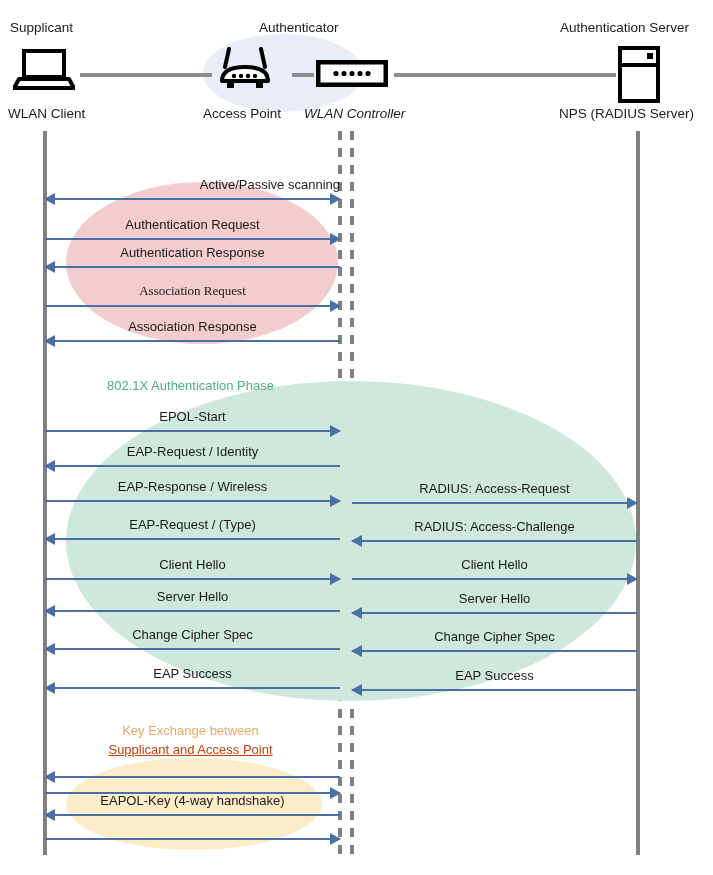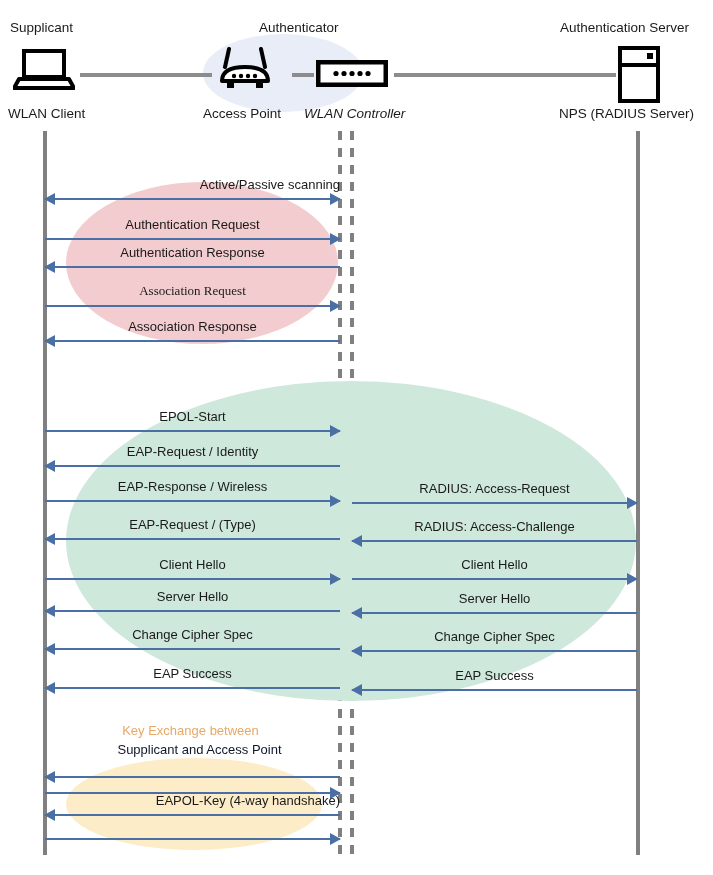--- a/index.html
+++ b/index.html
@@ -178,20 +178,21 @@
     <div class="msg-head right"></div>
     <div class="msg-label" style="width:295px;font-family:Liberation Serif, serif;">Association Request</div>
   </div>
   <div class="msg" style="left:45px;top:340px;width:295px;">
     <div class="msg-line" style="width:295px;"></div>
     <div class="msg-head left"></div>
     <div class="msg-label" style="width:295px;">Association Response</div>
   </div>
 
   <div class="phase-ellipse" style="left:66px;top:381px;width:570px;height:320px;background:#cfe8dc;"></div>
+  <div class="phase-title" style="left:43px;top:376px;width:295px;color:#4caf7d;">802.1X Authentication Phase</div>
 
   <div class="msg" style="left:45px;top:430px;width:295px;">
     <div class="msg-line" style="width:295px;"></div>
     <div class="msg-head right"></div>
     <div class="msg-label" style="width:295px;">EPOL-Start</div>
   </div>
   <div class="msg" style="left:45px;top:465px;width:295px;">
     <div class="msg-line" style="width:295px;"></div>
     <div class="msg-head left"></div>
     <div class="msg-label" style="width:295px;">EAP-Request / Identity</div>
@@ -253,36 +254,36 @@
     <div class="msg-label" style="width:285px;">Change Cipher Spec</div>
   </div>
   <div class="msg" style="left:352px;top:689px;width:285px;">
     <div class="msg-line" style="width:285px;"></div>
     <div class="msg-head left"></div>
     <div class="msg-label" style="width:285px;">EAP Success</div>
   </div>
 
   <div class="phase-ellipse" style="left:66px;top:758px;width:256px;height:92px;background:#fdecc8;"></div>
   <div class="phase-title" style="left:43px;top:721px;width:295px;color:#e8a867;">Key Exchange between</div>
-  <div class="phase-title" style="left:52px;top:740px;width:295px;color:#0f172a;">Supplicant and Access Point</div>
+  <div class="phase-title" style="left:43px;top:740px;width:295px;color:#c2410c;text-decoration:underline;">Supplicant and Access Point</div>
 
   <div class="msg" style="left:45px;top:776px;width:295px;">
     <div class="msg-line" style="width:295px;"></div>
     <div class="msg-head left"></div>
     <div class="msg-label" style="width:295px;"></div>
   </div>
   <div class="msg" style="left:45px;top:792px;width:295px;">
     <div class="msg-line" style="width:295px;"></div>
     <div class="msg-head right"></div>
     <div class="msg-label" style="width:295px;"></div>
   </div>
   <div class="msg" style="left:45px;top:814px;width:295px;">
     <div class="msg-line" style="width:295px;"></div>
     <div class="msg-head left"></div>
-    <div class="msg-label" style="width:295px;text-align:right;">EAPOL-Key (4-way handshake)</div>
+    <div class="msg-label" style="width:295px;">EAPOL-Key (4-way handshake)</div>
   </div>
   <div class="msg" style="left:45px;top:838px;width:295px;">
     <div class="msg-line" style="width:295px;"></div>
     <div class="msg-head right"></div>
     <div class="msg-label" style="width:295px;"></div>
   </div>
 
 </div>
 
 </body></html>

